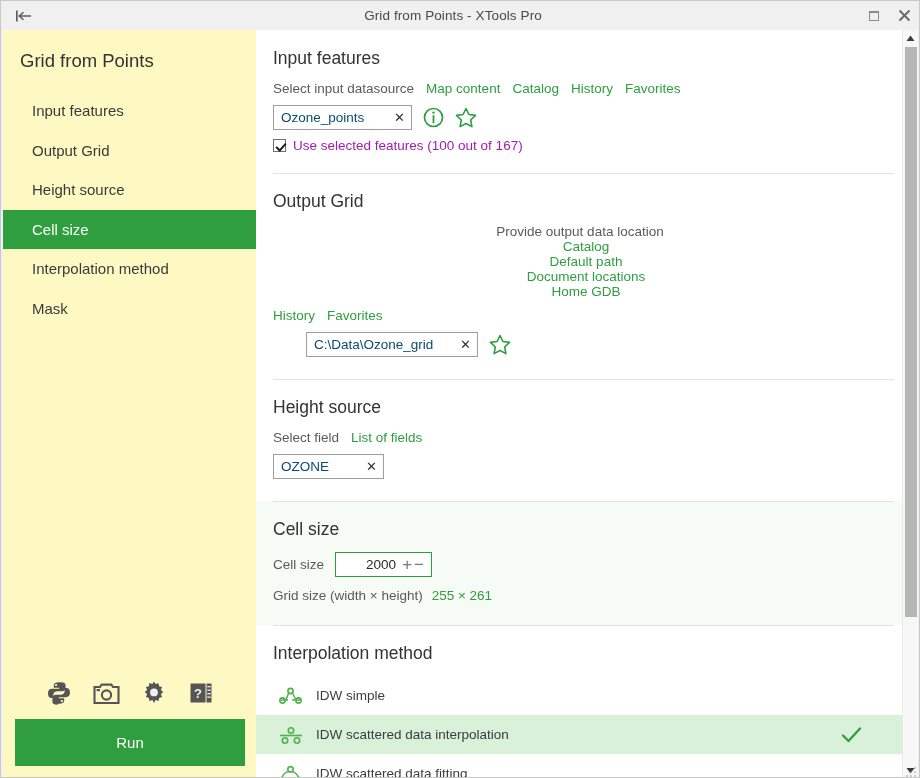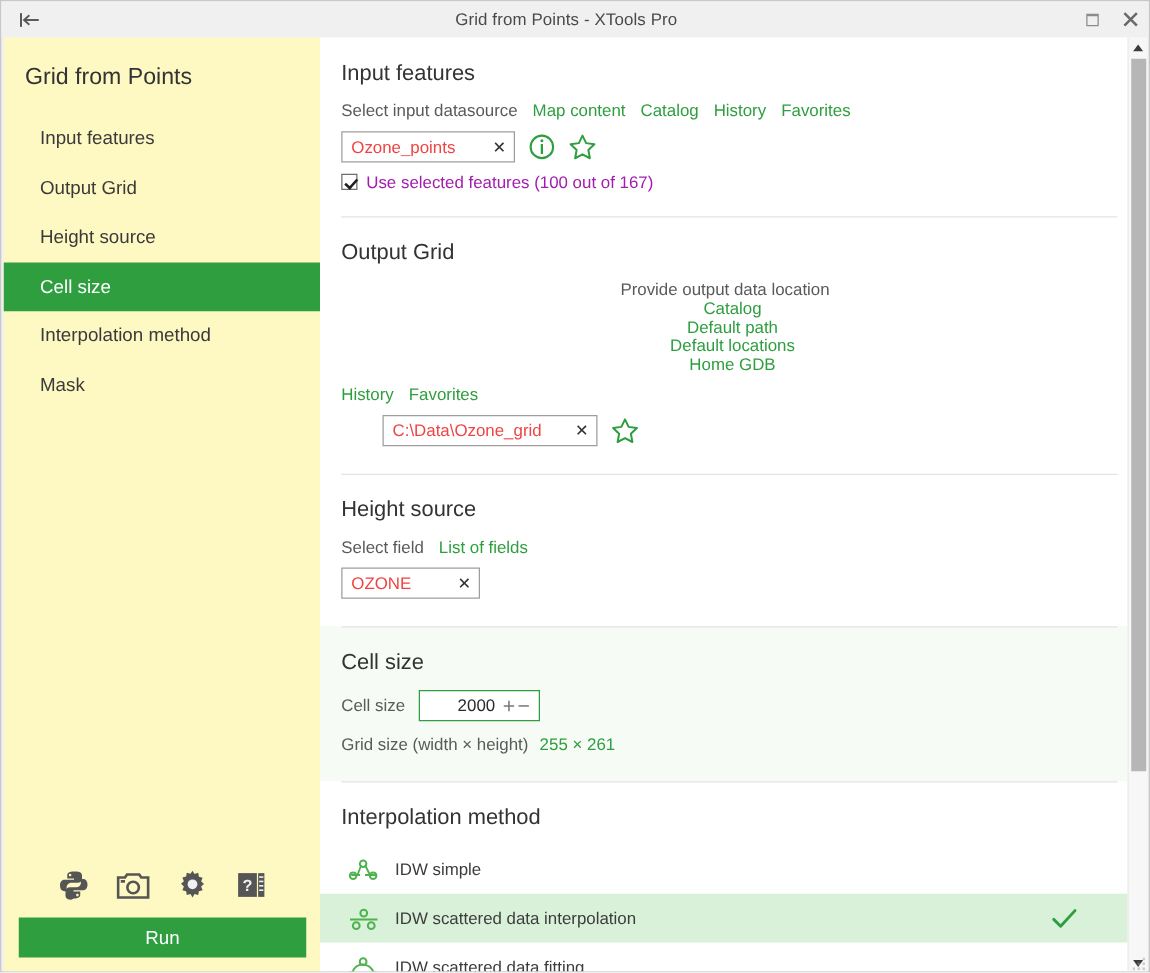--- a/index.html
+++ b/index.html
@@ -114,21 +114,21 @@
     padding-bottom: 13px;
   }
   .side-icons span {
     color: #555555;
     display: flex;
     align-items: center;
     justify-content: center;
   }
   .run-btn {
     margin: 0 12px 12px 12px;
-    height: 32px;
+    height: 47px;
     background: #2e9e3f;
     color: #ffffff;
     font-size: 15px;
     display: flex;
     align-items: center;
     justify-content: center;
     cursor: pointer;
   }
 
   
@@ -186,21 +186,21 @@
     display: inline-flex;
     align-items: center;
     height: 25px;
     border: 1px solid #9e9e9e;
     background: #ffffff;
     box-sizing: border-box;
     padding: 0 6px 0 7px;
   }
   .tinput .val {
     font-size: 13.5px;
-    color: #ef4444;
+    color: #0c4a6e;
     white-space: nowrap;
     overflow: hidden;
   }
   .tinput .clr {
     margin-left: auto;
     padding-left: 10px;
     color: #333333;
     font-size: 13px;
     cursor: pointer;
     line-height: 1;
@@ -465,21 +465,21 @@
         <span>Use selected features (100 out of 167)</span>
       </div>
     </div>
 
     <div class="section">
       <h2 class="sec-title">Output Grid</h2>
       <div class="row" style="margin-bottom:9px;flex-direction:column;">
         <span class="lbl">Provide output data location</span>
         <span class="lnk">Catalog</span>
         <span class="lnk">Default path</span>
-        <span class="lnk">Default locations</span>
+        <span class="lnk">Document locations</span>
         <span class="lnk">Home GDB</span>
       </div>
       <div class="row" style="margin-bottom:9px;">
         <span class="lnk lnk-row2">History</span>
         <span class="lnk lnk-row2">Favorites</span>
       </div>
       <div class="row" style="padding-bottom:22px;margin-left:33px;">
         <span class="tinput iw-path">
           <span class="val">C:\Data\Ozone_grid</span>
           <span class="clr">✕</span>

